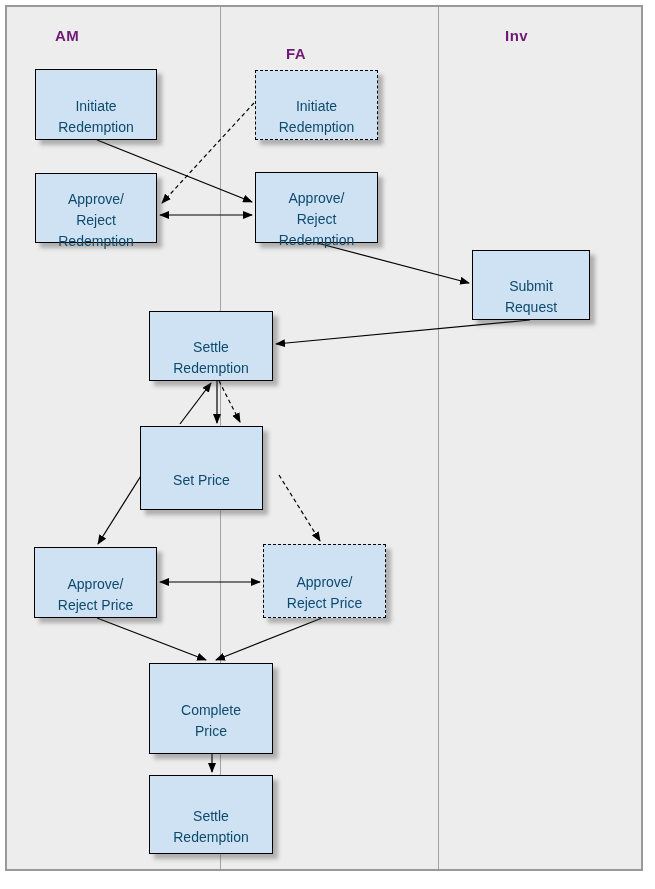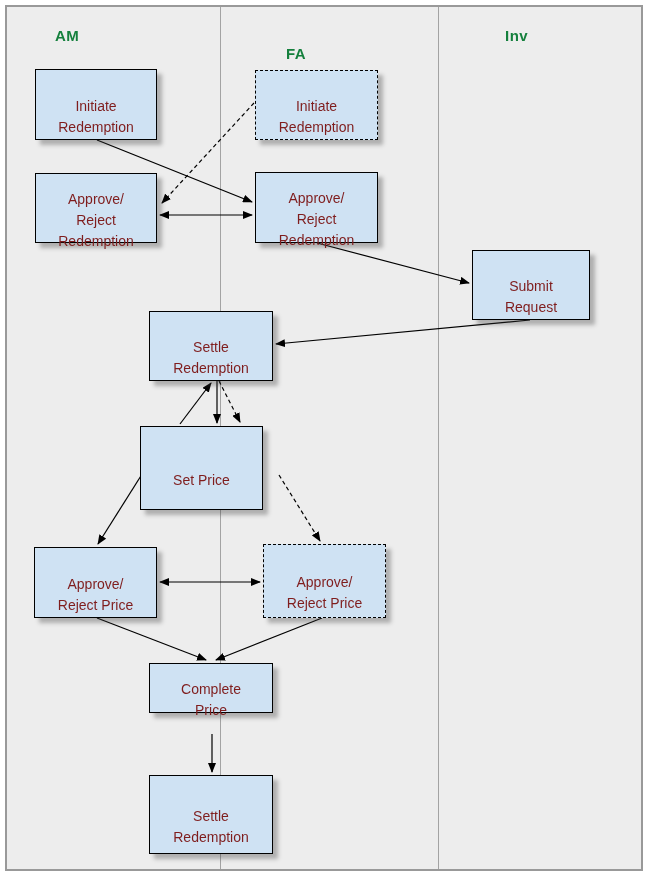--- a/index.html
+++ b/index.html
@@ -16,42 +16,42 @@
     background:#ededed;
     border:2px solid #999999;
     box-sizing:border-box;
   }
   .lane-line{
     position:absolute;top:0;width:1px;height:100%;
     background:#a3a3a3;
   }
   .lane-header{
     position:absolute;
-    font-size:15px;font-weight:bold;color:#15803d;
+    font-size:15px;font-weight:bold;color:#701a75;
     letter-spacing:0.5px;
     white-space:nowrap;
   }
   .edges{
     position:absolute;left:0;top:0;width:655px;height:889px;
     pointer-events:none;
   }
   .edges line{stroke:#000;stroke-width:1.2;}
   .edges line.dashed{stroke-dasharray:4 3;}
   .node{
     position:absolute;
     background:#cfe2f3;
     border:1px solid #000;
     box-sizing:border-box;
     box-shadow:5px 5px 4px rgba(60,60,60,0.35);
     display:flex;align-items:center;justify-content:center;
     text-align:center;
   }
   .node.dashed{border:1px dashed #000;}
   .node-label{
-    font-size:14px;line-height:21px;color:#7f1d1d;
+    font-size:14px;line-height:21px;color:#0c4a6e;
     white-space:pre-line;
     margin-top:24px;
   }
 </style>
 </head>
 <body>
 
 <div class="frame">
   <div class="lane-line" style="left:213px"></div>
   <div class="lane-line" style="left:431px"></div>
@@ -116,20 +116,20 @@
     <span class="node-label">Set Price</span>
   </div>
 <div class="node" style="left:34px;top:547px;width:123px;height:71px">
     <span class="node-label">Approve/
 Reject Price</span>
   </div>
 <div class="node dashed" style="left:263px;top:544px;width:123px;height:74px">
     <span class="node-label">Approve/
 Reject Price</span>
   </div>
-<div class="node" style="left:149px;top:663px;width:124px;height:50px">
+<div class="node" style="left:149px;top:663px;width:124px;height:91px">
     <span class="node-label">Complete
 Price</span>
   </div>
 <div class="node" style="left:149px;top:775px;width:124px;height:79px">
     <span class="node-label">Settle
 Redemption</span>
   </div>
 
 </body></html>

